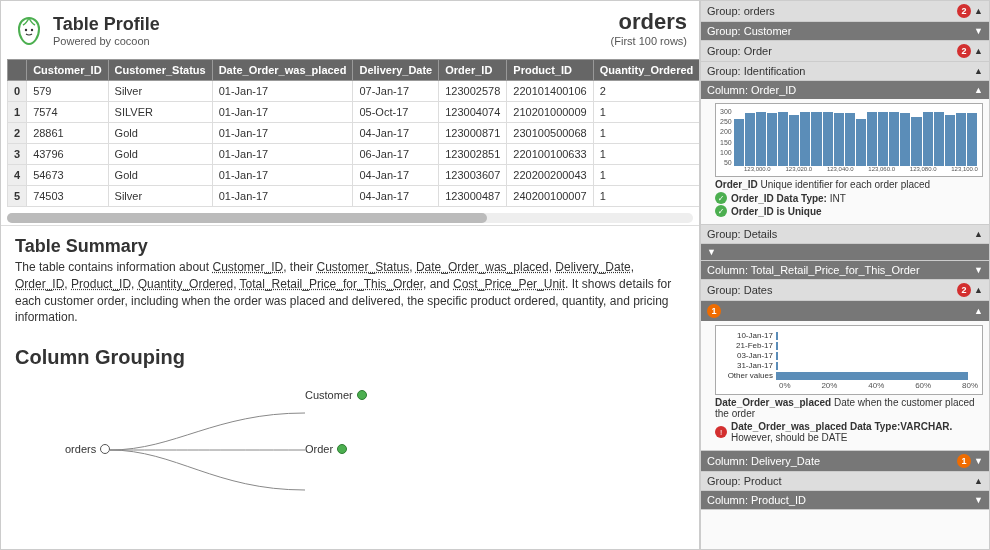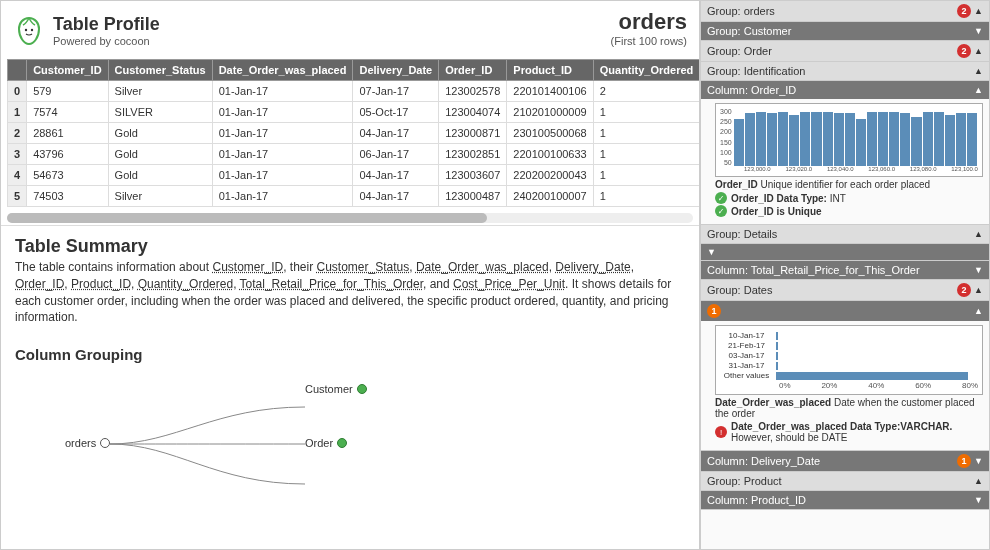--- a/index.html
+++ b/index.html
@@ -27,21 +27,21 @@
 .hscroll-thumb { position: absolute; left: 0; width: 70%; height: 100%; background: #bbb; border-radius: 5px; }
 
 
 .summary { padding: 10px 14px; border-top: 1px solid #ddd; }
 .summary h2 { font-size: 18px; font-weight: bold; margin-bottom: 2px; }
 .summary p { font-size: 12px; line-height: 1.4; }
 .summary p .uline { text-decoration: dotted underline; }
 
 
 .grouping { padding: 10px 14px 0 14px; flex: 1; }
-.grouping h2 { font-size: 15px; font-weight: bold; margin-bottom: 6px; }
+.grouping h2 { font-size: 20px; font-weight: bold; margin-bottom: 6px; }
 .graph { position: relative; width: 100%; height: 140px; }
 .graph svg { position: absolute; top: 0; left: 0; }
 .node { position: absolute; display: flex; align-items: center; gap: 4px; font-size: 11px; }
 .node-dot { width: 10px; height: 10px; border-radius: 50%; border: 1px solid #555; background: #fff; }
 .node-dot.green { background: #4caf50; border-color: #2e7d32; }
 
 
 .sect { border-bottom: 1px solid #ccc; }
 .row-hdr { display: flex; align-items: center; padding: 3px 6px; font-size: 11px; cursor: pointer; }
 .row-hdr.light { background: #ddd; color: #333; }
@@ -61,21 +61,21 @@
 
 
 .hist { display: flex; align-items: flex-end; height: 58px; gap: 0; }
 .hist .bar { flex: 1; background: #5b8db8; margin-right: 1px; }
 .hist-axis-y { display: flex; flex-direction: column; justify-content: space-between; font-size: 7px; color: #555; text-align: right; padding-right: 2px; height: 58px; }
 .hist-wrap { display: flex; }
 .hist-axis-x { display: flex; justify-content: space-between; font-size: 6px; color: #555; margin-left: 24px; }
 
 
 .hbar-row { display: flex; align-items: center; margin: 1px 0; font-size: 8px; }
-.hbar-label { width: 56px; text-align: center; padding-right: 3px; color: #333; }
+.hbar-label { width: 56px; text-align: right; padding-right: 3px; color: #333; }
 .hbar-track { flex: 1; height: 8px; background: #fff; position: relative; }
 .hbar-fill { height: 100%; background: #5b8db8; }
 .hbar-axis-x { display: flex; justify-content: space-between; font-size: 8px; color: #555; margin-left: 59px; }
 
 
 .right-panel::-webkit-scrollbar { width: 8px; }
 .right-panel::-webkit-scrollbar-thumb { background: #bbb; border-radius: 4px; }
 </style>
 </head>
 <body>

